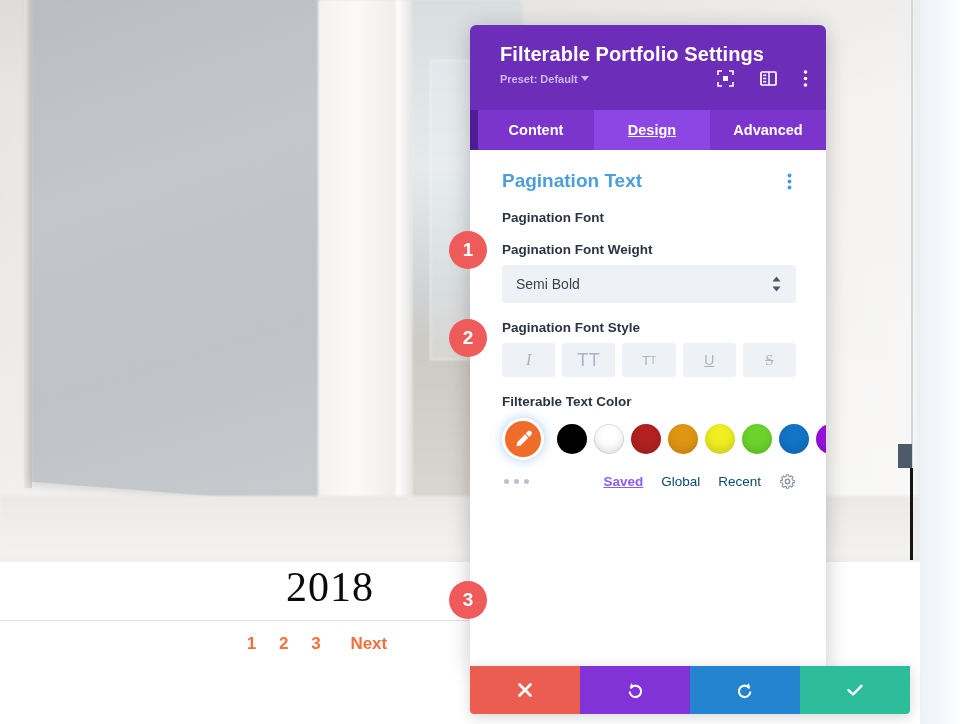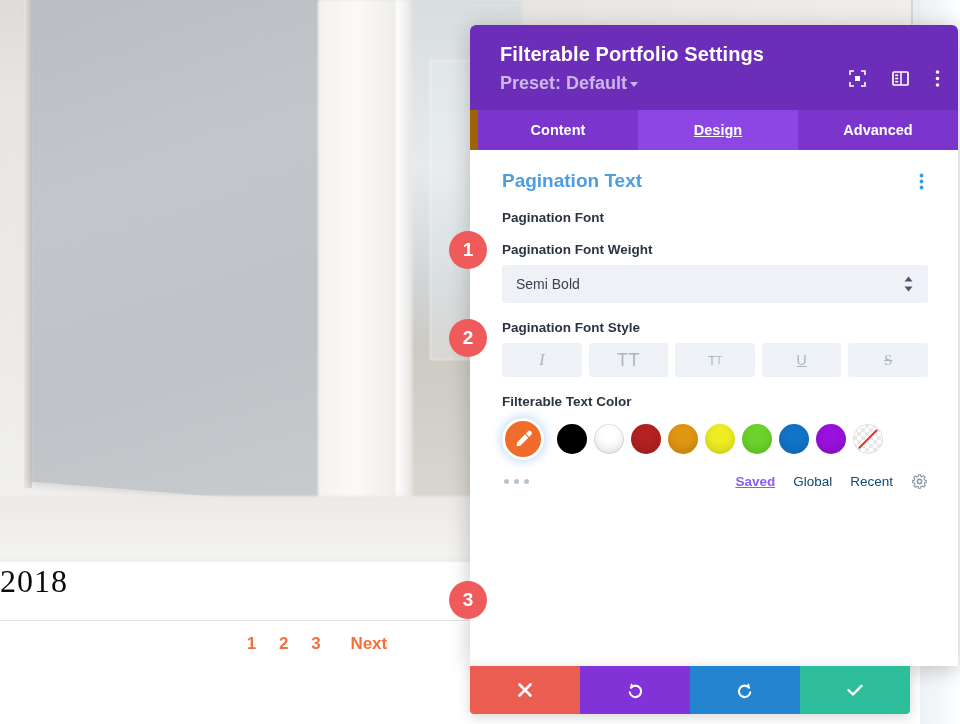--- a/index.html
+++ b/index.html
@@ -88,25 +88,25 @@
     background: #f0f0f0;
   }
   .page-body {
     position: absolute;
     left: 0; top: 562px;
     width: 920px; height: 162px;
     background: #ffffff;
   }
   .year-title {
     position: absolute;
-    left: 0; top: 563px;
+    left: 16px; top: 563px;
     width: 628px;
-    text-align: left;
+    text-align: center;
     font-family: "Liberation Serif", serif;
-    font-size: 32px;
+    font-size: 42px;
     color: #0b0b0b;
     letter-spacing: 1px;
   }
   .divider {
     position: absolute;
     left: 0; top: 620px;
     width: 470px; height: 1px;
     background: #e3e3e3;
   }
   .pagination {
@@ -151,42 +151,42 @@
     position: absolute;
     left: 910px; top: 468px;
     width: 3px; height: 92px;
     background: #151515;
   }
 
   
   .panel {
     position: absolute;
     left: 470px; top: 25px;
-    width: 488px; height: 641px;
+    width: 356px; height: 641px;
     background: #ffffff;
     border-radius: 6px 6px 0 0;
     box-shadow: 0 3px 22px rgba(0,0,0,0.22);
     overflow: hidden;
   }
   .panel-header {
     height: 85px;
     background: #6c2eb9;
     padding: 18px 22px 0 30px;
     position: relative;
   }
   .panel-title {
     color: #ffffff;
     font-size: 20px;
     font-weight: bold;
     letter-spacing: 0.1px;
   }
   .panel-preset {
     margin-top: 7px;
     color: #cdb6e8;
-    font-size: 18px;
+    font-size: 11px;
     font-weight: bold;
   }
   .panel-preset .caret {
     display: inline-block;
     margin-left: 3px;
     border-left: 4px solid transparent;
     border-right: 4px solid transparent;
     border-top: 5px solid #cdb6e8;
     vertical-align: 2px;
   }
@@ -195,21 +195,21 @@
     right: 18px; top: 44px;
     display: flex;
     align-items: center;
     gap: 26px;
   }
   .hicon { cursor: pointer; line-height: 0; }
 
   .tabs {
     display: flex;
     height: 40px;
-    background: #a16207;
+    background: #4c1d95;
     padding-left: 8px;
   }
   .tab {
     flex: 1;
     display: flex; align-items: center; justify-content: center;
     color: #ffffff;
     font-size: 14.5px;
     font-weight: bold;
     cursor: pointer;
     background: #7b35cc;

